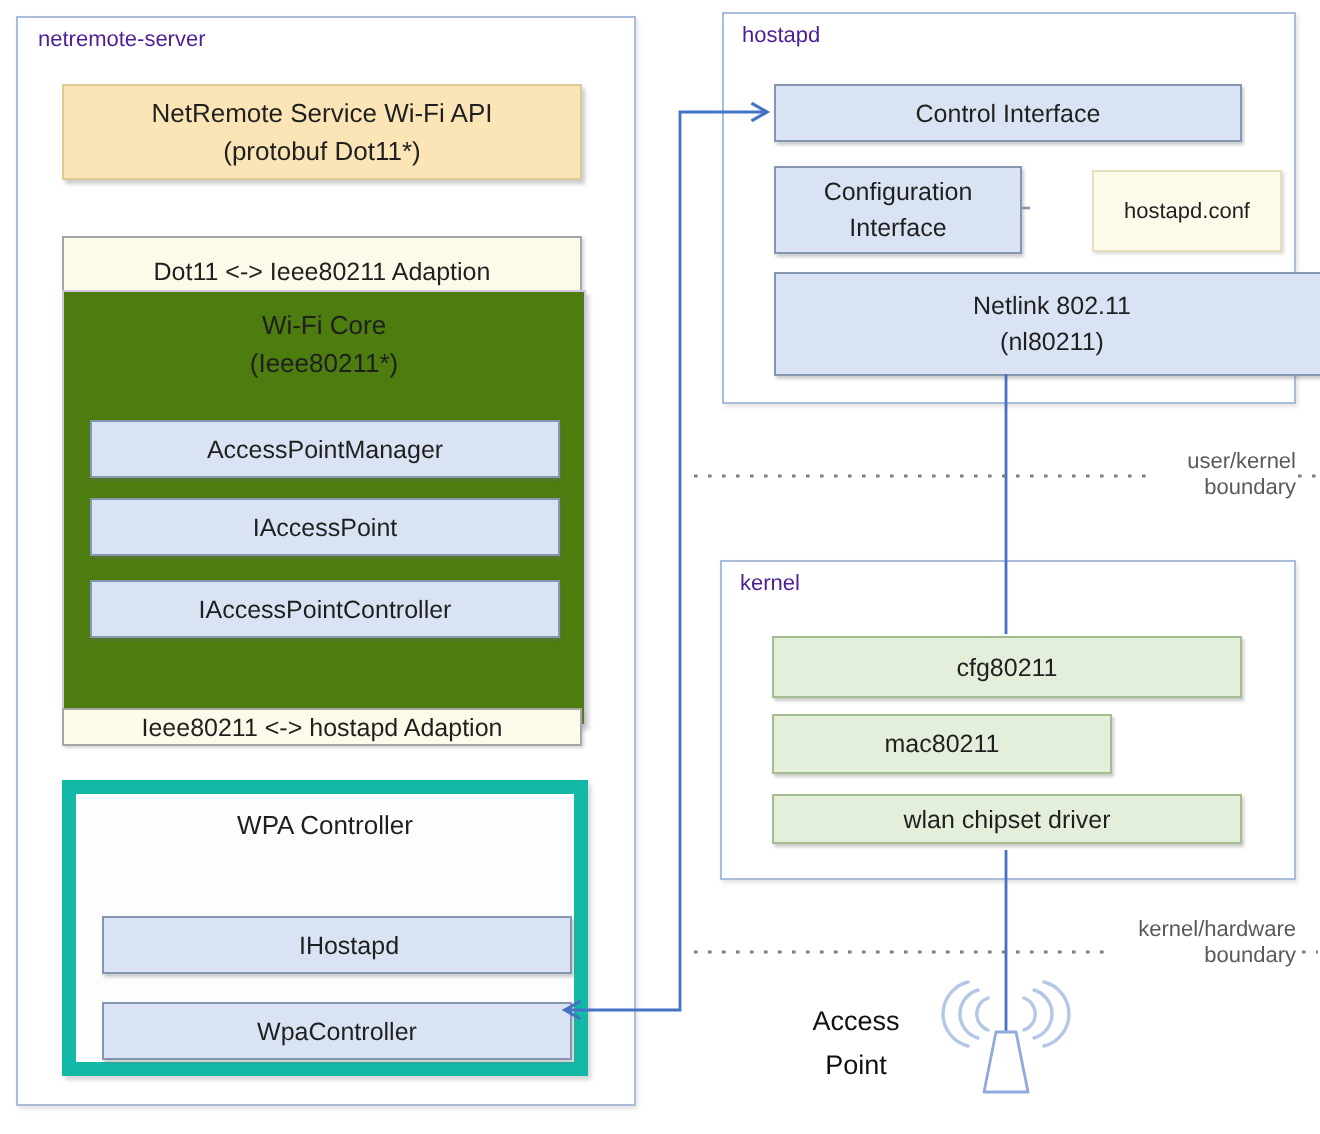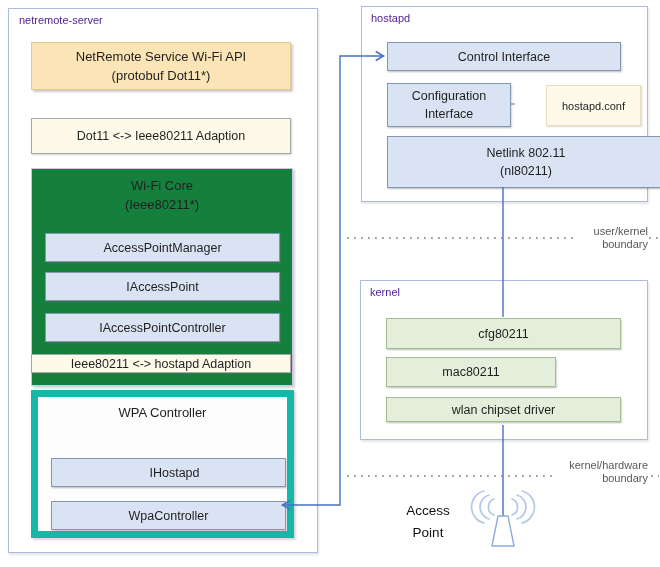--- a/index.html
+++ b/index.html
@@ -33,21 +33,21 @@
 
     <div class="abs api-box" style="left:22px;top:33px;width:260px;height:48px;">
       <div>NetRemote Service Wi-Fi API</div>
       <div>(protobuf Dot11*)</div>
     </div>
 
     <div class="abs strip" style="left:22px;top:109px;width:260px;height:36px;">
       <span>Dot11 &lt;-&gt; Ieee80211 Adaption</span>
     </div>
 
-    <div class="abs" style="left:22px;top:159px;width:262px;height:218px;background:#15803d;border:1px solid #d2c3e0;box-shadow:1.5px 2px 2px rgba(110,110,110,0.3);">
+    <div class="abs" style="left:22px;top:136px;width:262px;height:218px;background:#4d7c0f;border:1px solid #d2c3e0;box-shadow:1.5px 2px 2px rgba(110,110,110,0.3);">
       <div class="group-title" style="top:7px;">Wi-Fi Core</div>
       <div class="group-title" style="top:26px;">(Ieee80211*)</div>
       <div class="abs module" style="left:13px;top:64px;width:235px;height:29px;">
         <span>AccessPointManager</span>
       </div>
       <div class="abs module" style="left:13px;top:103px;width:235px;height:29px;">
         <span>IAccessPoint</span>
       </div>
       <div class="abs module" style="left:13px;top:144px;width:235px;height:29px;">
         <span>IAccessPointController</span>

